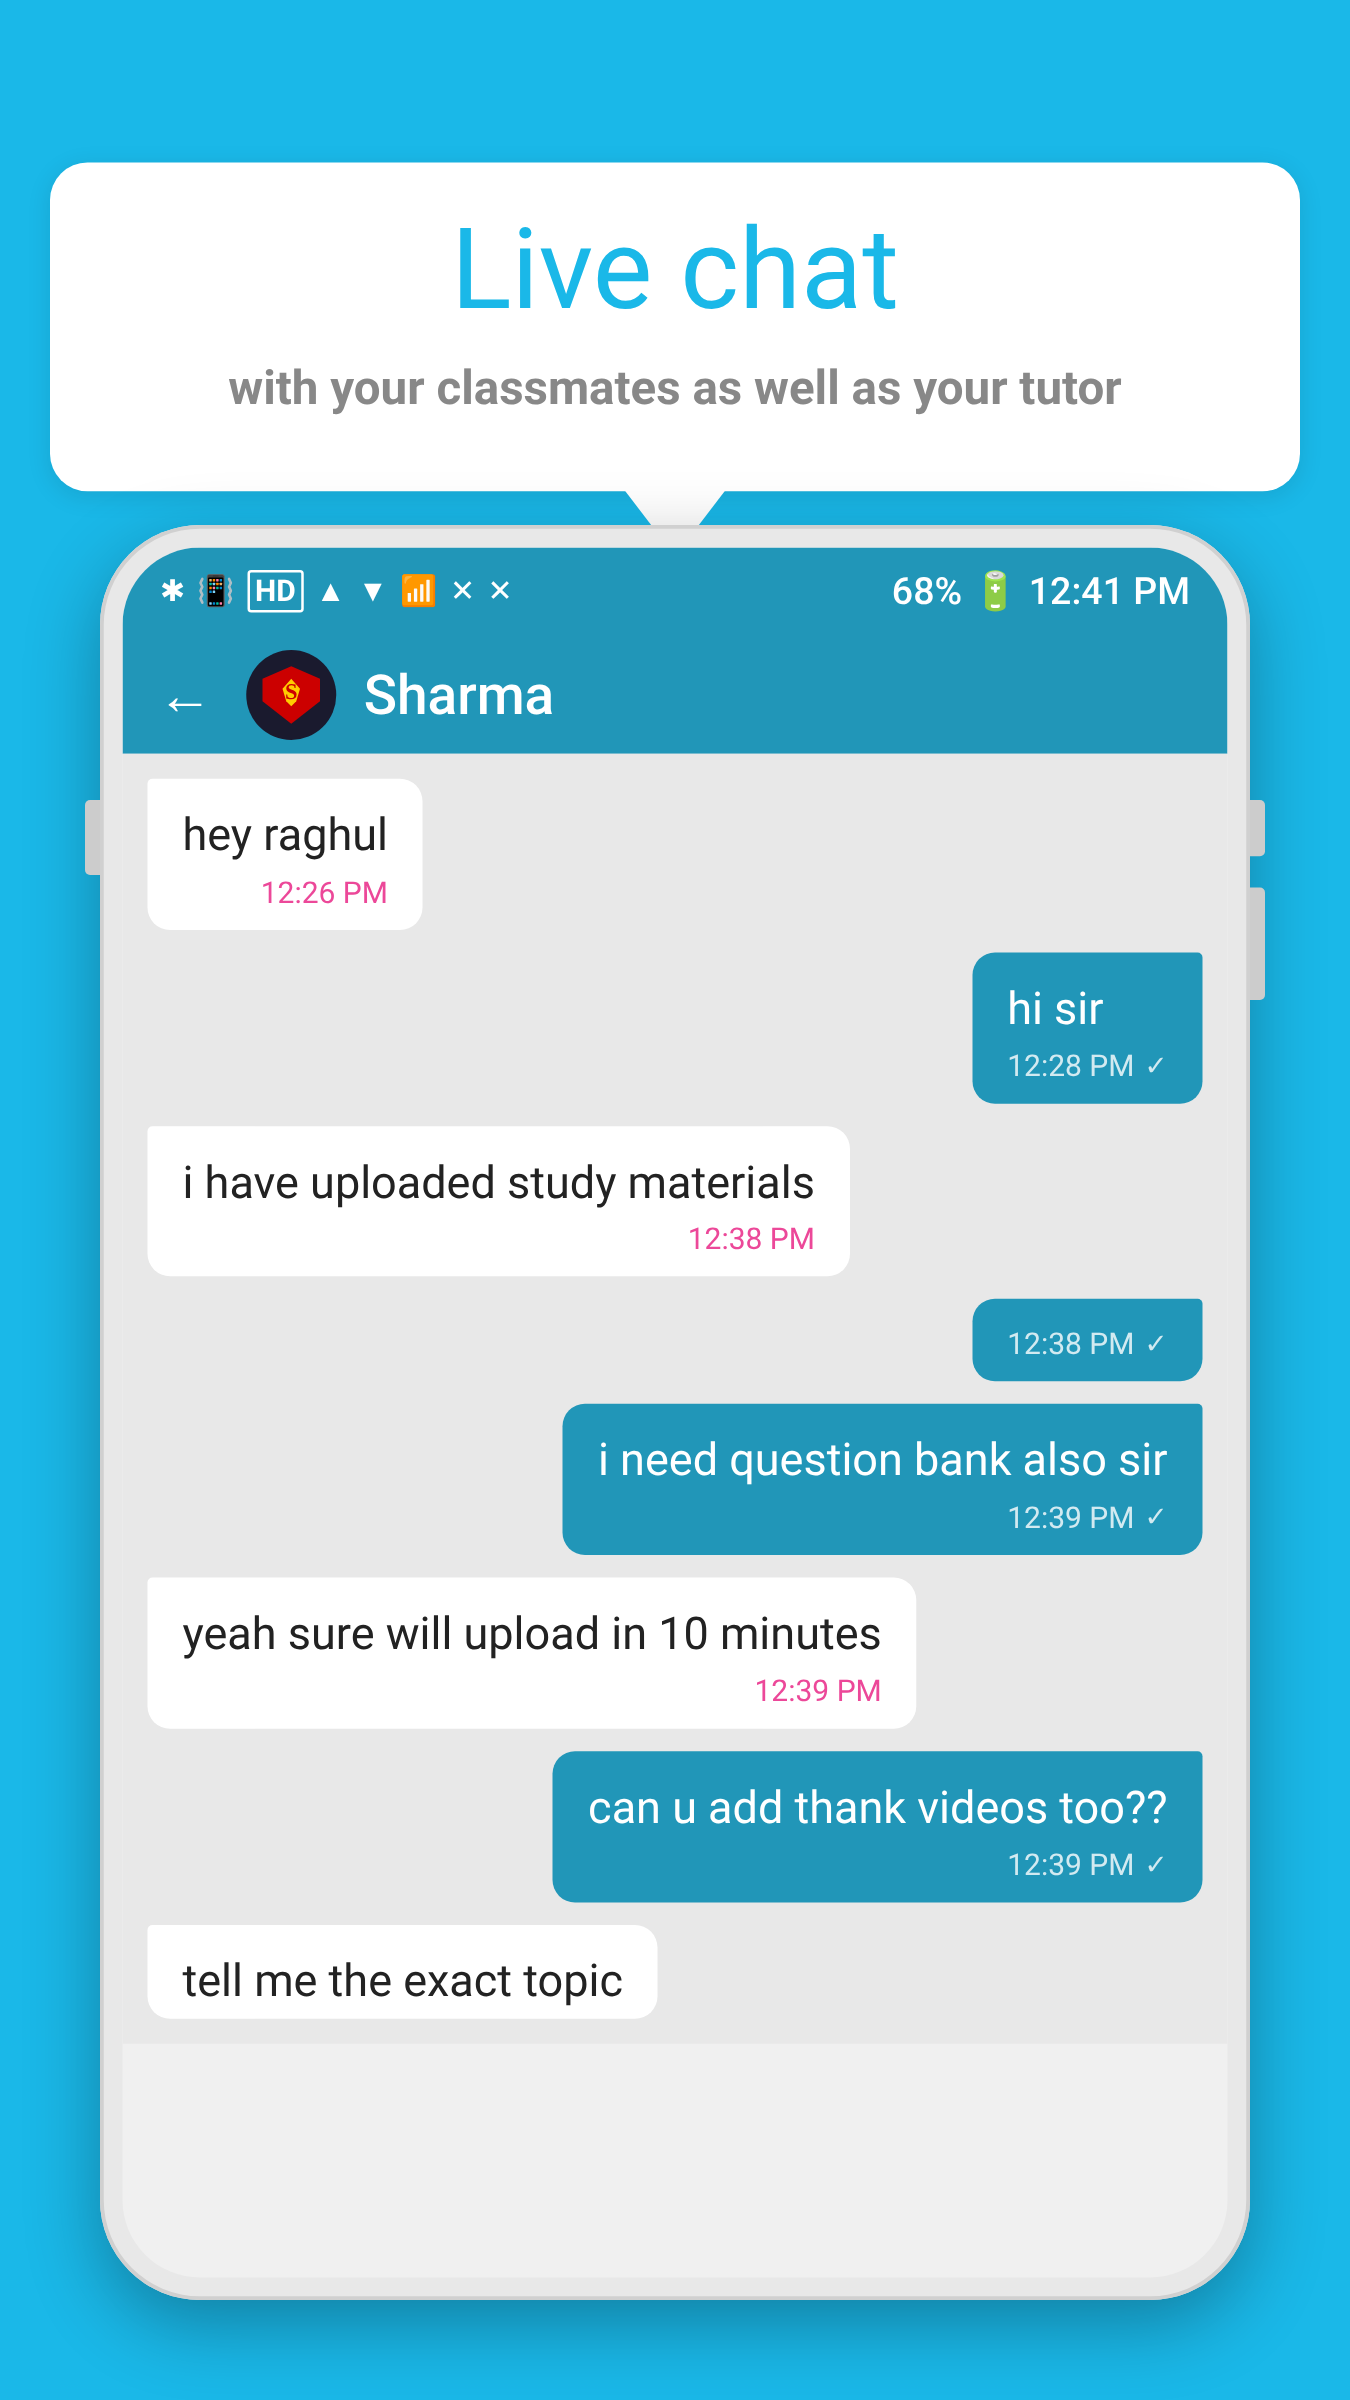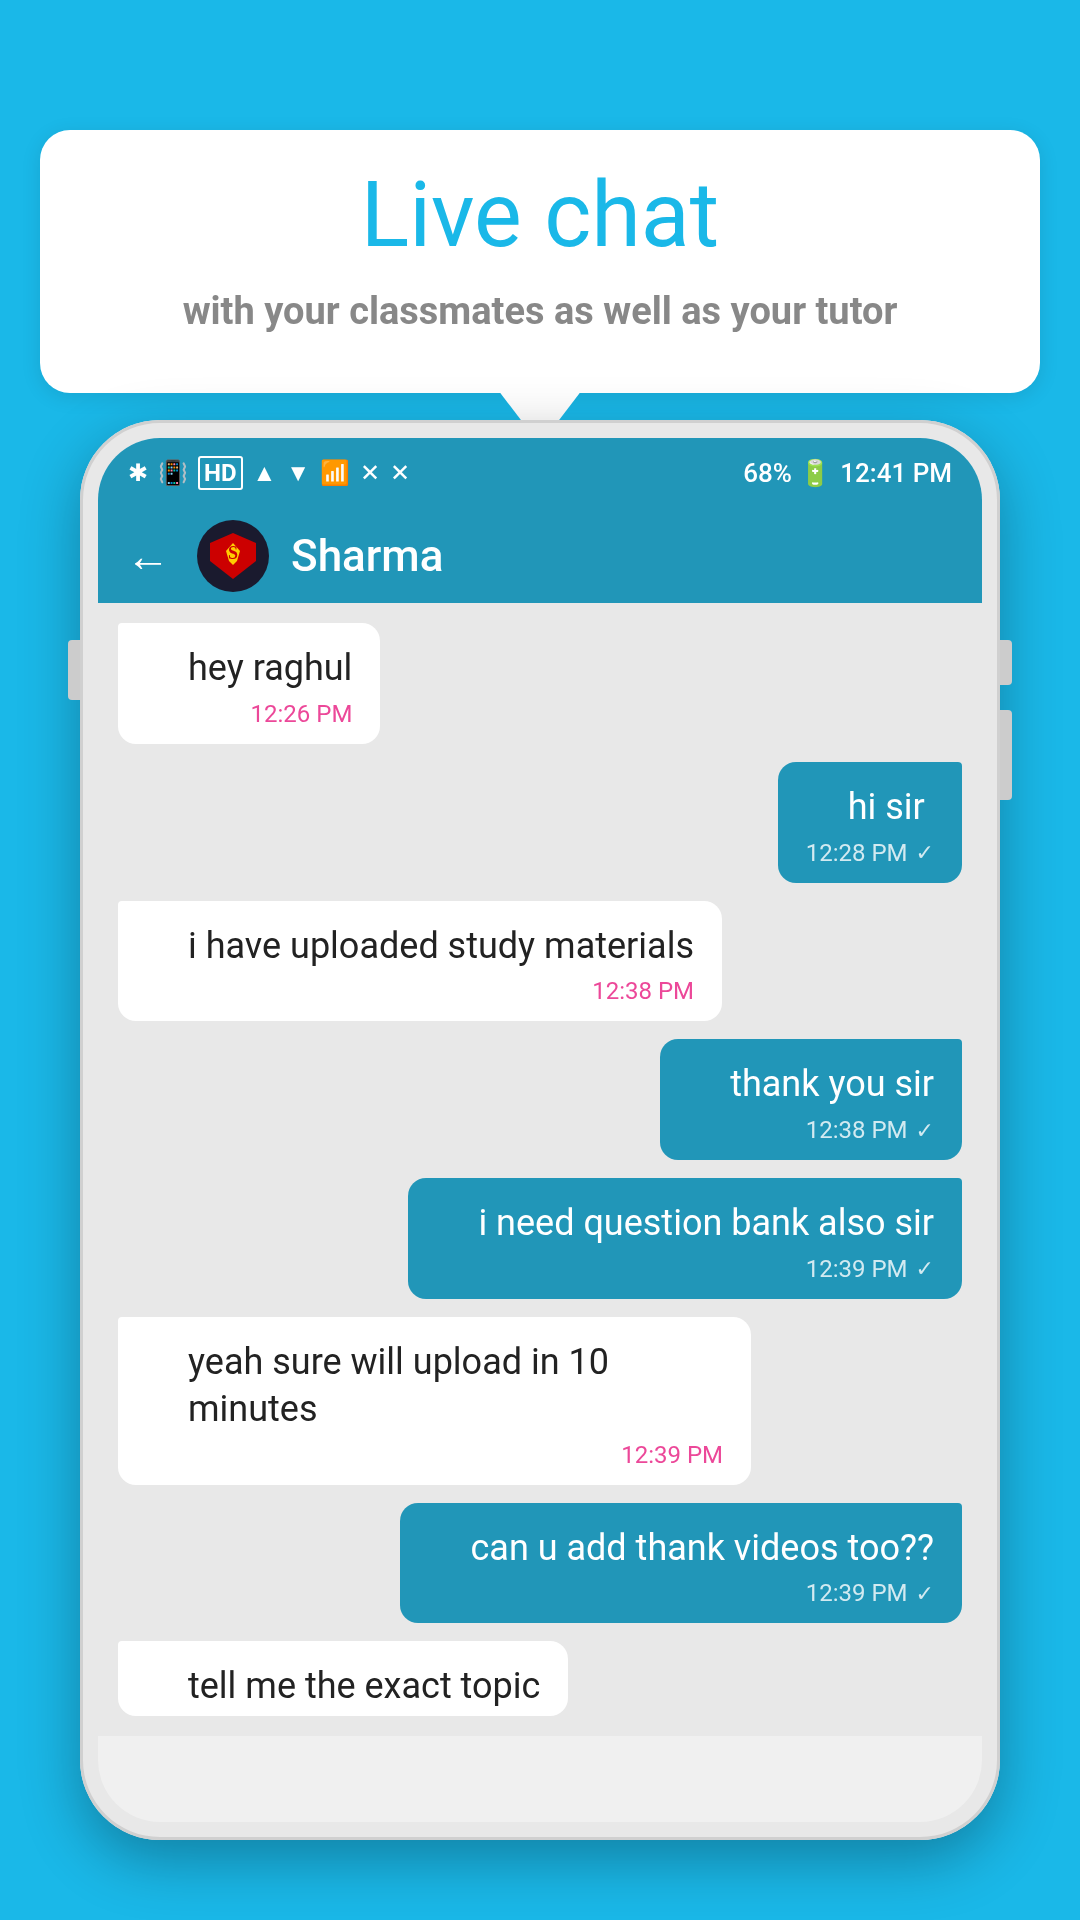--- a/index.html
+++ b/index.html
@@ -176,21 +176,21 @@
     .status-left {
       display: flex;
       align-items: center;
       gap: 10px;
     }
 
     .status-right {
       display: flex;
       align-items: center;
       gap: 8px;
-      font-size: 26px;
+      font-size: 30px;
       font-weight: 500;
       justify-content: center;
     }
 
     
     .chat-header {
       background: #2196b8;
       height: 95px;
       display: flex;
       align-items: center;
@@ -268,21 +268,20 @@
     .msg-bubble.sent {
       background: #2196b8;
       color: white;
       border-top-right-radius: 4px;
     }
 
     .msg-text {
       font-size: 36px;
       line-height: 1.3;
       margin-bottom: 8px;
-      margin-left: 42px;
     }
 
     .msg-bubble.received .msg-text {
       color: #222;
     }
 
     .msg-meta {
       font-size: 24px;
       display: flex;
       align-items: center;
@@ -381,21 +380,20 @@
           <div class="msg-bubble received">
             <div class="msg-text">i have uploaded study materials</div>
             <div class="msg-meta">
               <span>12:38 PM</span>
             </div>
           </div>
         </div>
 
         <div class="msg-row sent">
           <div class="msg-bubble sent">
-            <div class="msg-text">thank you sir</div>
             <div class="msg-meta">
               <span>12:38 PM</span>
               <span class="check-marks">✓</span>
             </div>
           </div>
         </div>
 
         <div class="msg-row sent">
           <div class="msg-bubble sent">
             <div class="msg-text">i need question bank also sir</div>

